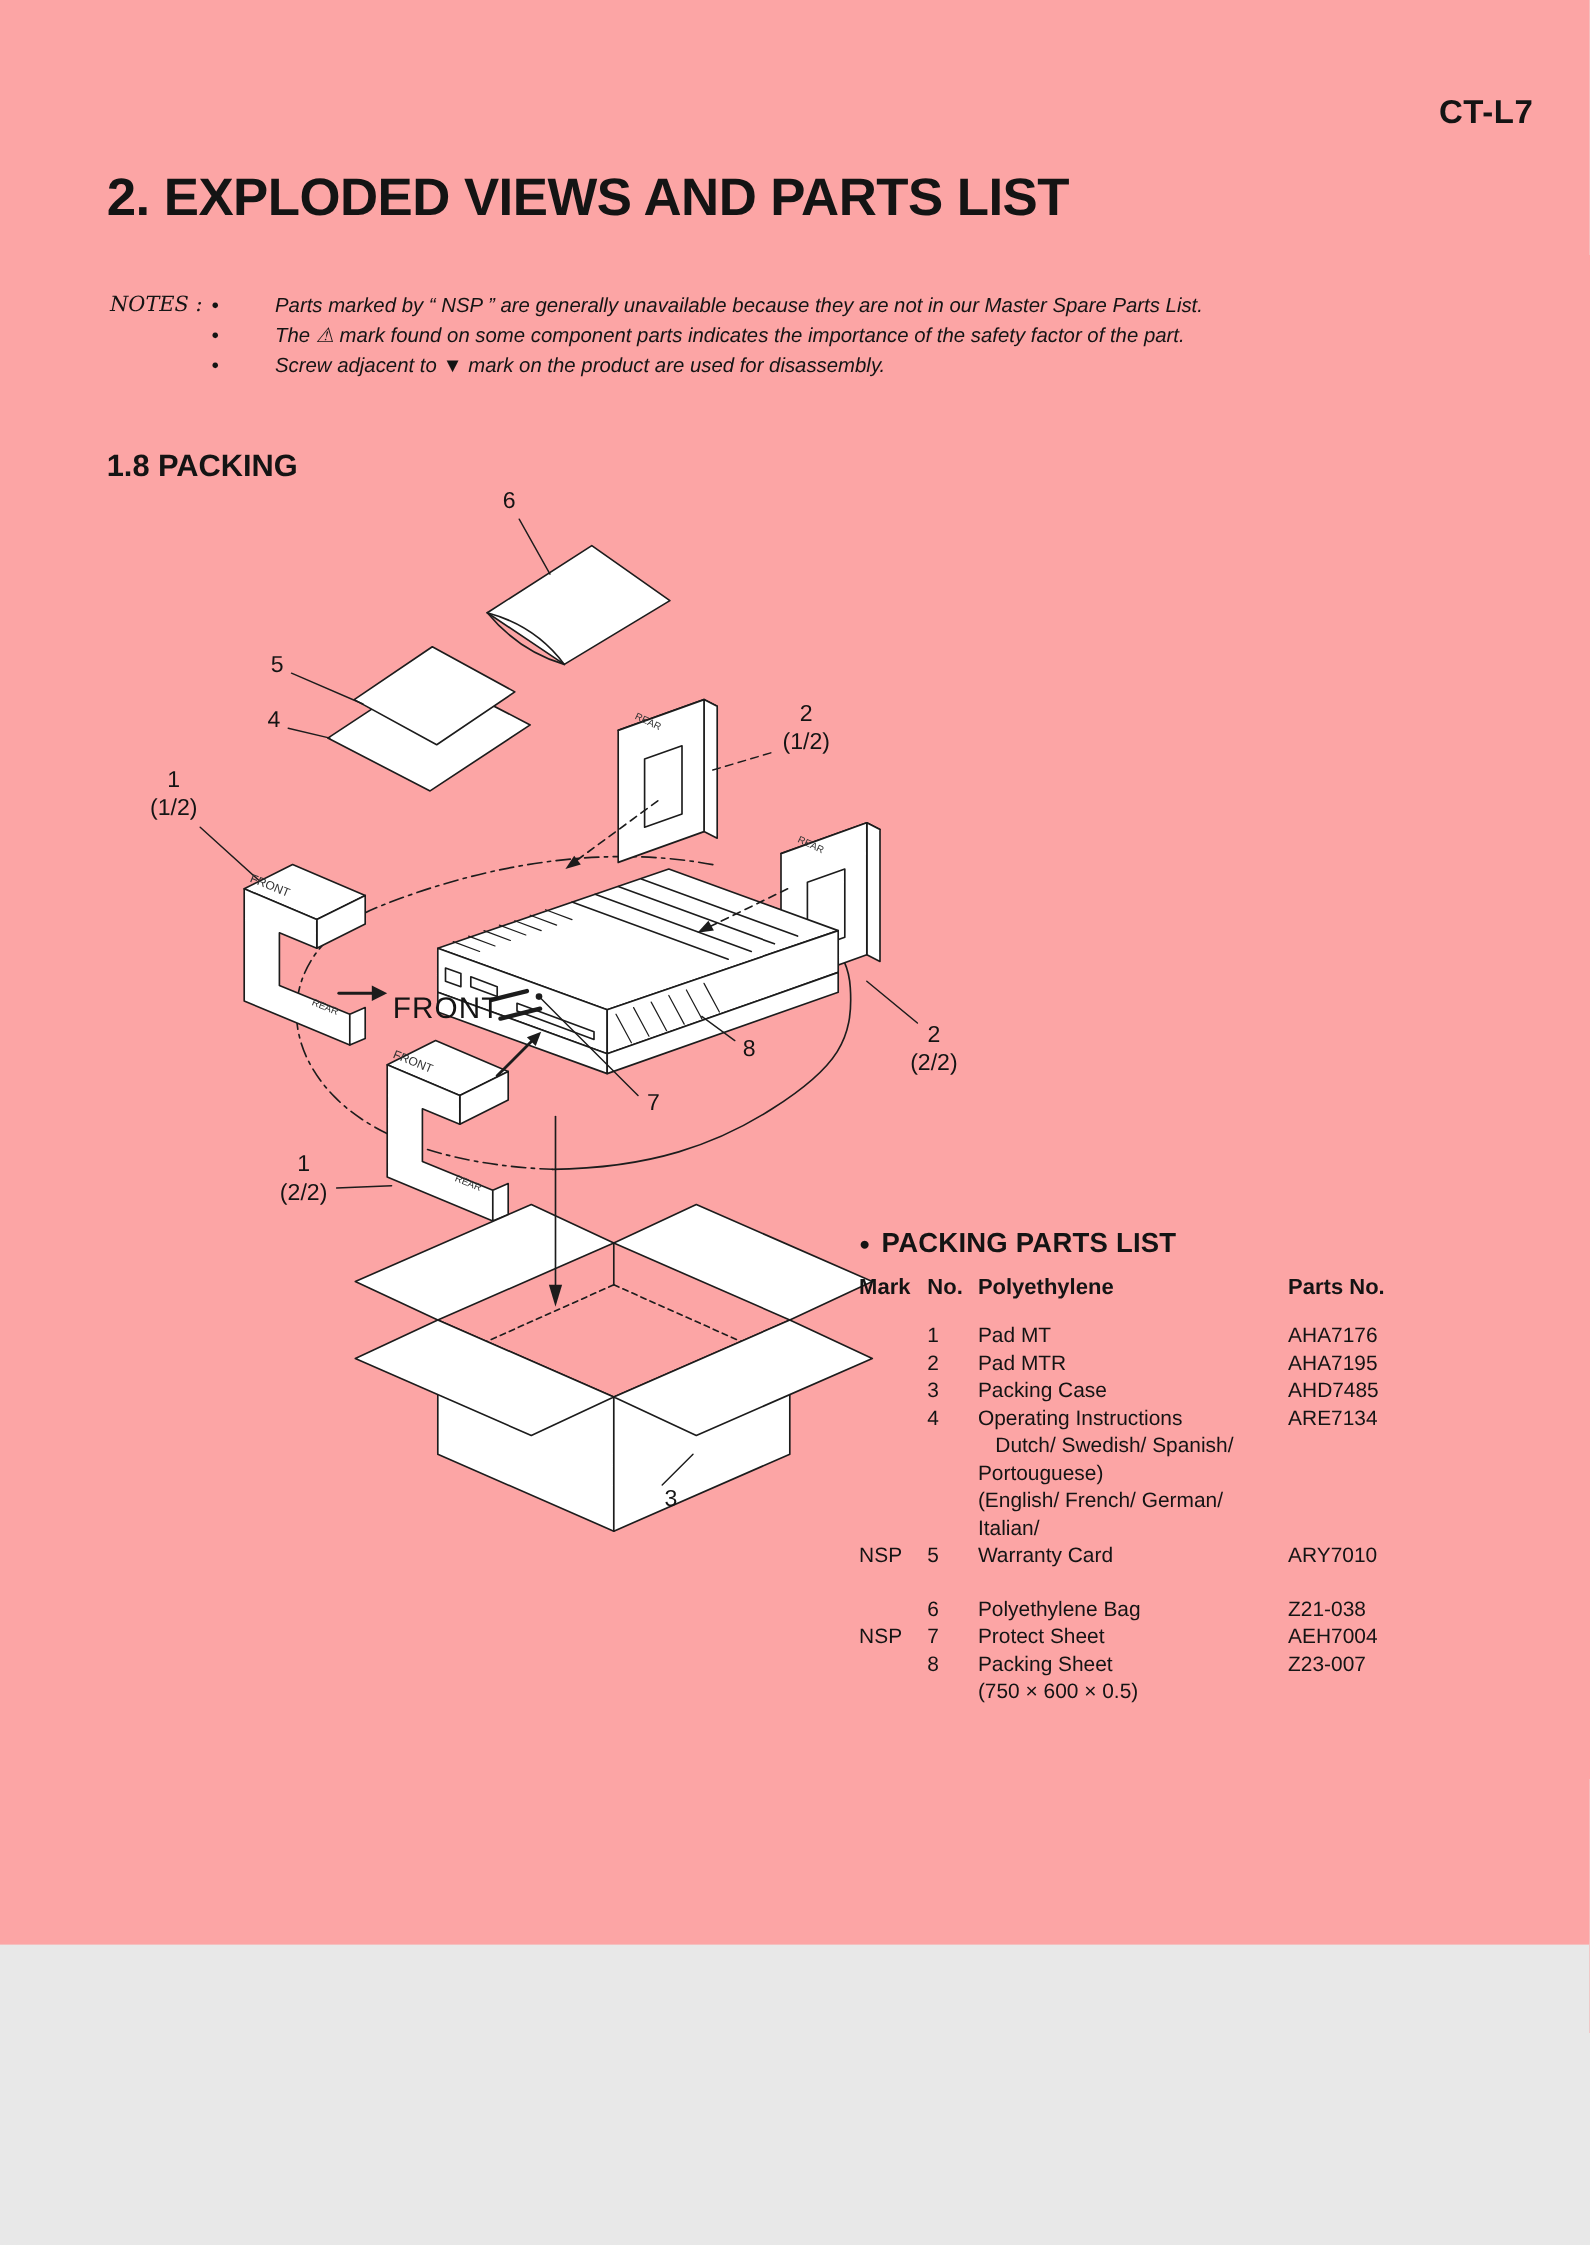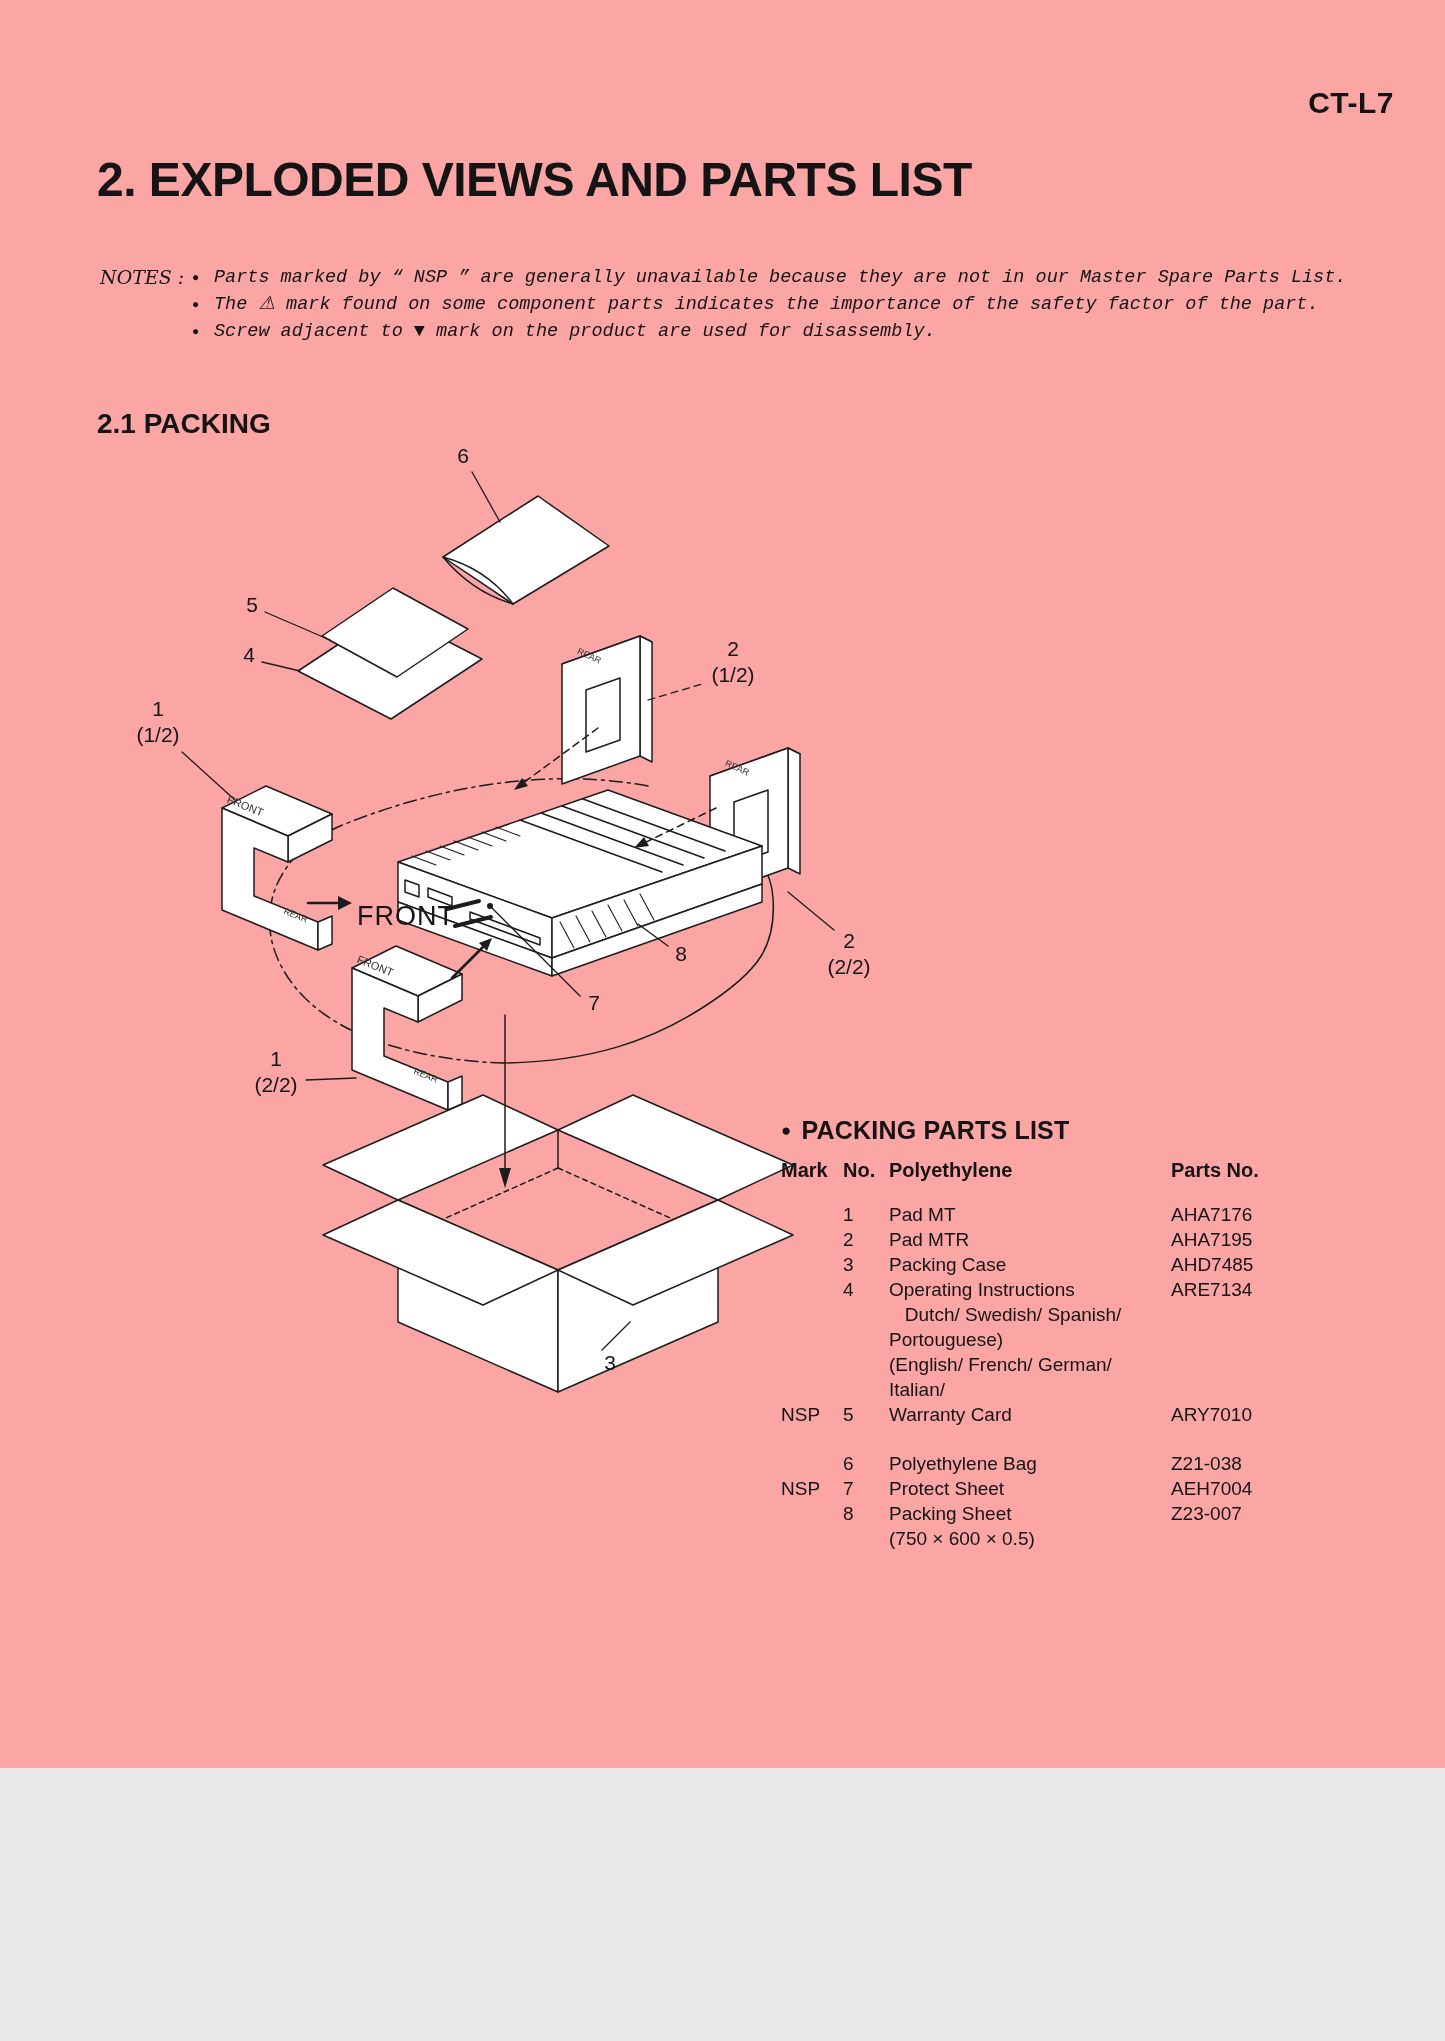--- a/index.html
+++ b/index.html
@@ -8,21 +8,21 @@
     font-family:"Liberation Sans", sans-serif;color:#141414;overflow:hidden;
     margin:0 auto;
     padding-left:33px;
   }
   .model{position:absolute;top:86px;right:84px;font-size:30px;font-weight:bold;letter-spacing:.5px;}
   .title{position:absolute;left:97px;top:152px;margin:0;font-size:48px;font-weight:bold;letter-spacing:-0.5px;}
   .notes{position:absolute;left:100px;top:264px;width:1050px;display:flex;}
   .notes-label{font-family:"DejaVu Serif", serif;font-style:italic;font-size:19px;width:92px;flex:0 0 92px;line-height:27px;}
   .note-line{display:flex;line-height:27px;}
   .note-dot{width:22px;flex:0 0 22px;font-size:12px;line-height:27px;}
-  .note-text{font-family:Liberation Mono, monospace;font-style:italic;font-size:18.5px;white-space:nowrap;}
+  .note-text{font-family:Liberation Sans, sans-serif;font-style:italic;font-size:18.5px;white-space:nowrap;margin-left:36px;}
   .section{position:absolute;left:97px;top:408px;margin:0;font-size:28px;font-weight:bold;}
   .diagram{position:absolute;left:0;top:0;}
   #diagram-labels{position:absolute;left:0;top:0;width:100%;height:100%;pointer-events:none;}
   .dlabel{position:absolute;transform:translateX(-50%);text-align:center;font-size:21px;line-height:1.22;}
   .dlabel.big{font-size:27px;letter-spacing:1px;}
   .pad-text{position:absolute;font-size:10px;color:#333;transform-origin:left top;white-space:nowrap;}
   .parts{position:absolute;left:781px;top:1116px;width:582px;}
   .parts-heading{display:flex;align-items:center;font-size:25px;font-weight:bold;margin-bottom:14px;letter-spacing:.2px;}
   .parts-heading .bullet{font-size:17px;margin-right:10px;line-height:1;}
   .phead,.prow{display:grid;grid-template-columns:62px 46px 282px auto;}
@@ -51,21 +51,21 @@
           <span class="note-dot">●</span>
           <span class="note-text">The ⚠ mark found on some component parts indicates the importance of the safety factor of the part.</span>
         </div>
         <div class="note-line">
           <span class="note-dot">●</span>
           <span class="note-text">Screw adjacent to ▼ mark on the product are used for disassembly.</span>
         </div>
       </div>
   </div>
 
-  <h2 class="section">2.1 PACKING</h2>
+  <h2 class="section">1.8 PACKING</h2>
 
   <svg class="diagram" width="1445" height="2041" viewBox="0 0 1445 2041">
     <g fill="none" stroke="#1c1c1c" stroke-width="1.5" stroke-linejoin="round" stroke-linecap="round">
 
       <path stroke-dasharray="13 5 3 5" d="M648,786 C540,766 430,790 345,824 C262,857 246,938 304,997 C346,1040 422,1060 502,1063"></path>
       <path d="M502,1063 C592,1062 652,1040 702,1008 C762,970 776,944 773,898 C771,862 746,840 700,824"></path>
 
       <g>
         <polygon points="443,557 538,496 609,546 513,604" fill="#fff"></polygon>
         <path d="M443,557 Q487,569 513,604"></path>

